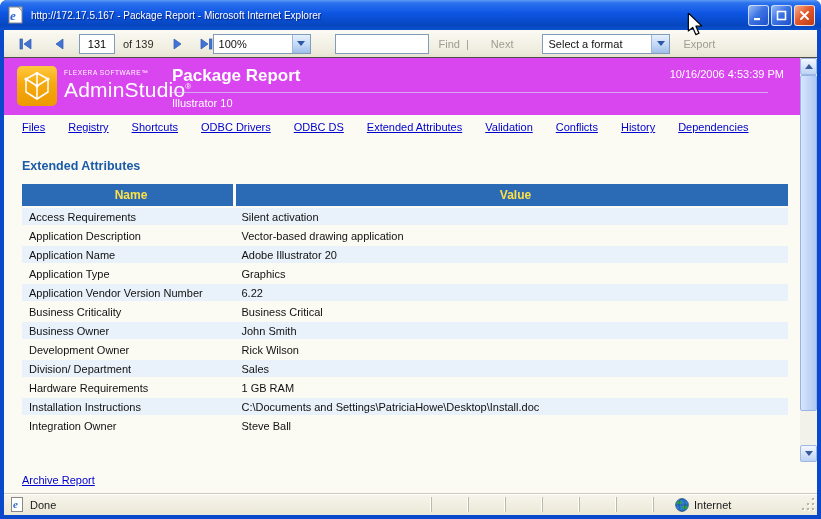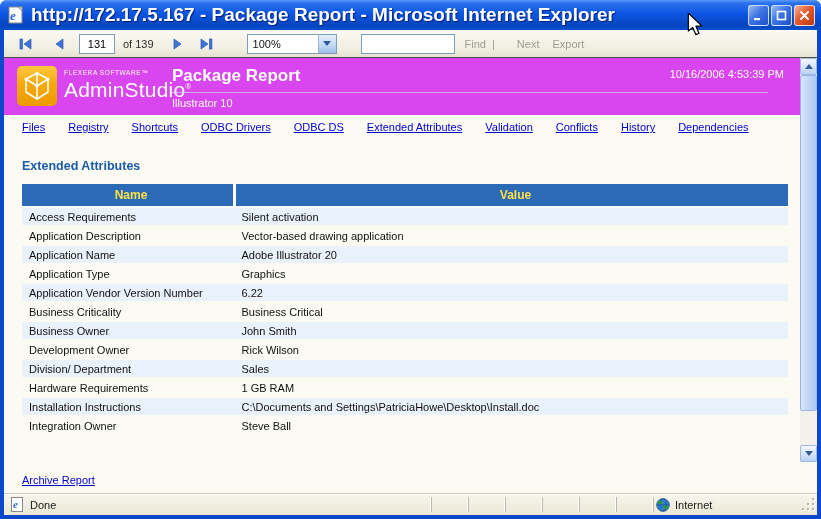--- a/index.html
+++ b/index.html
@@ -4,21 +4,21 @@
 <style>
   html,body{margin:0;padding:0;width:821px;height:519px;overflow:hidden;
     font-family:"Liberation Sans",sans-serif;background:#fff;}
   .window{position:absolute;inset:0;background:#0A49CC;border-radius:7px 7px 0 0;}
 
   
   .titlebar{position:absolute;top:0;left:0;right:0;height:30px;
     background:linear-gradient(180deg,#5C9AF4 0%,#2B72EE 10%,#0D55E2 45%,#0646BE 85%,#0B51CF 100%);
     border-radius:7px 7px 0 0;display:flex;align-items:center;padding:0 6px;box-sizing:border-box;}
   .title-icon{width:20px;height:18px;margin-right:5px;flex:0 0 auto;}
-  .title-text{flex:1;color:#fff;font-size:19px;font-weight:bold;
+  .title-text{flex:1;color:#fff;font-size:10px;font-weight:normal;
     text-shadow:1px 1px 1px rgba(0,0,60,.6);white-space:nowrap;overflow:hidden;}
   .tb-buttons{display:flex;gap:2px;}
   .tb-btn{width:21px;height:21px;border-radius:3px;border:1px solid rgba(255,255,255,.75);
     box-sizing:border-box;display:flex;align-items:center;justify-content:center;}
   .btn-blue{background:linear-gradient(135deg,#9ABCF6 0%,#3D74E4 45%,#1D50C8 100%);}
   .btn-close{background:linear-gradient(135deg,#F6B092 0%,#E25A2D 45%,#BC3A10 100%);}
 
   
   .toolbar{position:absolute;top:30px;left:4px;right:4px;height:27px;
     background:linear-gradient(180deg,#FBFAF4 0%,#F0EEE0 70%,#E6E3D2 100%);
@@ -81,21 +81,21 @@
     background:linear-gradient(90deg,#D8E5FB 0%,#C3D6F8 50%,#AEC8F2 100%);}
 
   
   .statusbar{position:absolute;left:4px;right:4px;bottom:4px;height:21px;
     background:linear-gradient(180deg,#F7F5EC 0%,#EBE8D7 100%);
     border-top:1px solid #CFCBB8;box-shadow:inset 0 1px 0 #fff;
     display:flex;align-items:center;font-size:11px;color:#1A1A1A;}
   .status-left{display:flex;align-items:center;gap:5px;padding-left:5px;flex:1;}
   .status-panel{height:15px;border-left:1px solid #BDB9A6;box-shadow:-1px 0 0 #fff;width:36px;flex:0 0 auto;}
   .zone-panel{height:15px;border-left:1px solid #BDB9A6;box-shadow:-1px 0 0 #fff;width:148px;flex:0 0 auto;
-    display:flex;align-items:center;gap:5px;padding-left:2px;box-sizing:border-box;}
+    display:flex;align-items:center;gap:5px;padding-left:21px;box-sizing:border-box;}
   .grip{width:15px;height:15px;flex:0 0 auto;position:relative;margin-right:1px;}
   .grip i{position:absolute;width:2px;height:2px;background:#B8B4A0;box-shadow:1px 1px 0 #fff;}
 
   .cursor{position:absolute;left:686px;top:13px;z-index:99;pointer-events:none;}
 </style>
 </head>
 <body>
 
 <div class="window">
 
@@ -143,32 +143,40 @@
       <svg width="9" height="12" viewBox="0 0 9 12">
           <path d="M1 1 L8 6 L1 11 Z" fill="#4273D6" stroke="#2B57B0" stroke-width="0.7"></path>
         </svg>
     </button>
     <button class="nav-btn" style="margin-left:18px">
       <svg width="13" height="12" viewBox="0 0 13 12">
           <path d="M1 1 L8 6 L1 11 Z" fill="#4273D6" stroke="#2B57B0" stroke-width="0.7"></path>
           <rect x="9.5" y="1" width="2.4" height="10" fill="#4273D6" stroke="#2B57B0" stroke-width="0.7"></rect>
         </svg>
     </button>
-    <span class="xp-select" style="margin-left:34px;width:90px">
+    <span class="xp-select" style="width:98px">
       <span class="sel-txt">100%</span>
       <span class="dd-btn">
         <svg width="8" height="5" viewBox="0 0 8 5">
             <path d="M0 0 L4 5 L8 0 Z" fill="#2C57A8"></path>
           </svg>
       </span>
     </span>
     <input class="find-input" style="margin-left: 24px;" type="text" value="">
     <span class="dim" style="margin-left:10px">Find</span>
     <span class="dim" style="margin-left:6px">|</span>
     <span class="dim" style="margin-left:22px">Next</span>
+    <span class="xp-select" style="margin-left:29px;width:128px">
+      <span class="sel-txt">Select a format</span>
+      <span class="dd-btn">
+        <svg width="8" height="5" viewBox="0 0 8 5">
+            <path d="M0 0 L4 5 L8 0 Z" fill="#2C57A8"></path>
+          </svg>
+      </span>
+    </span>
     <span class="dim" style="margin-left:13px">Export</span>
   </div>
 
   <div class="content">
 
     <div class="report-header">
       <div class="logo">
         <span class="logo-box">
           <svg width="28" height="30" viewBox="0 0 28 30">
             <g fill="none" stroke="#fff" stroke-width="1.5" stroke-linejoin="round">

